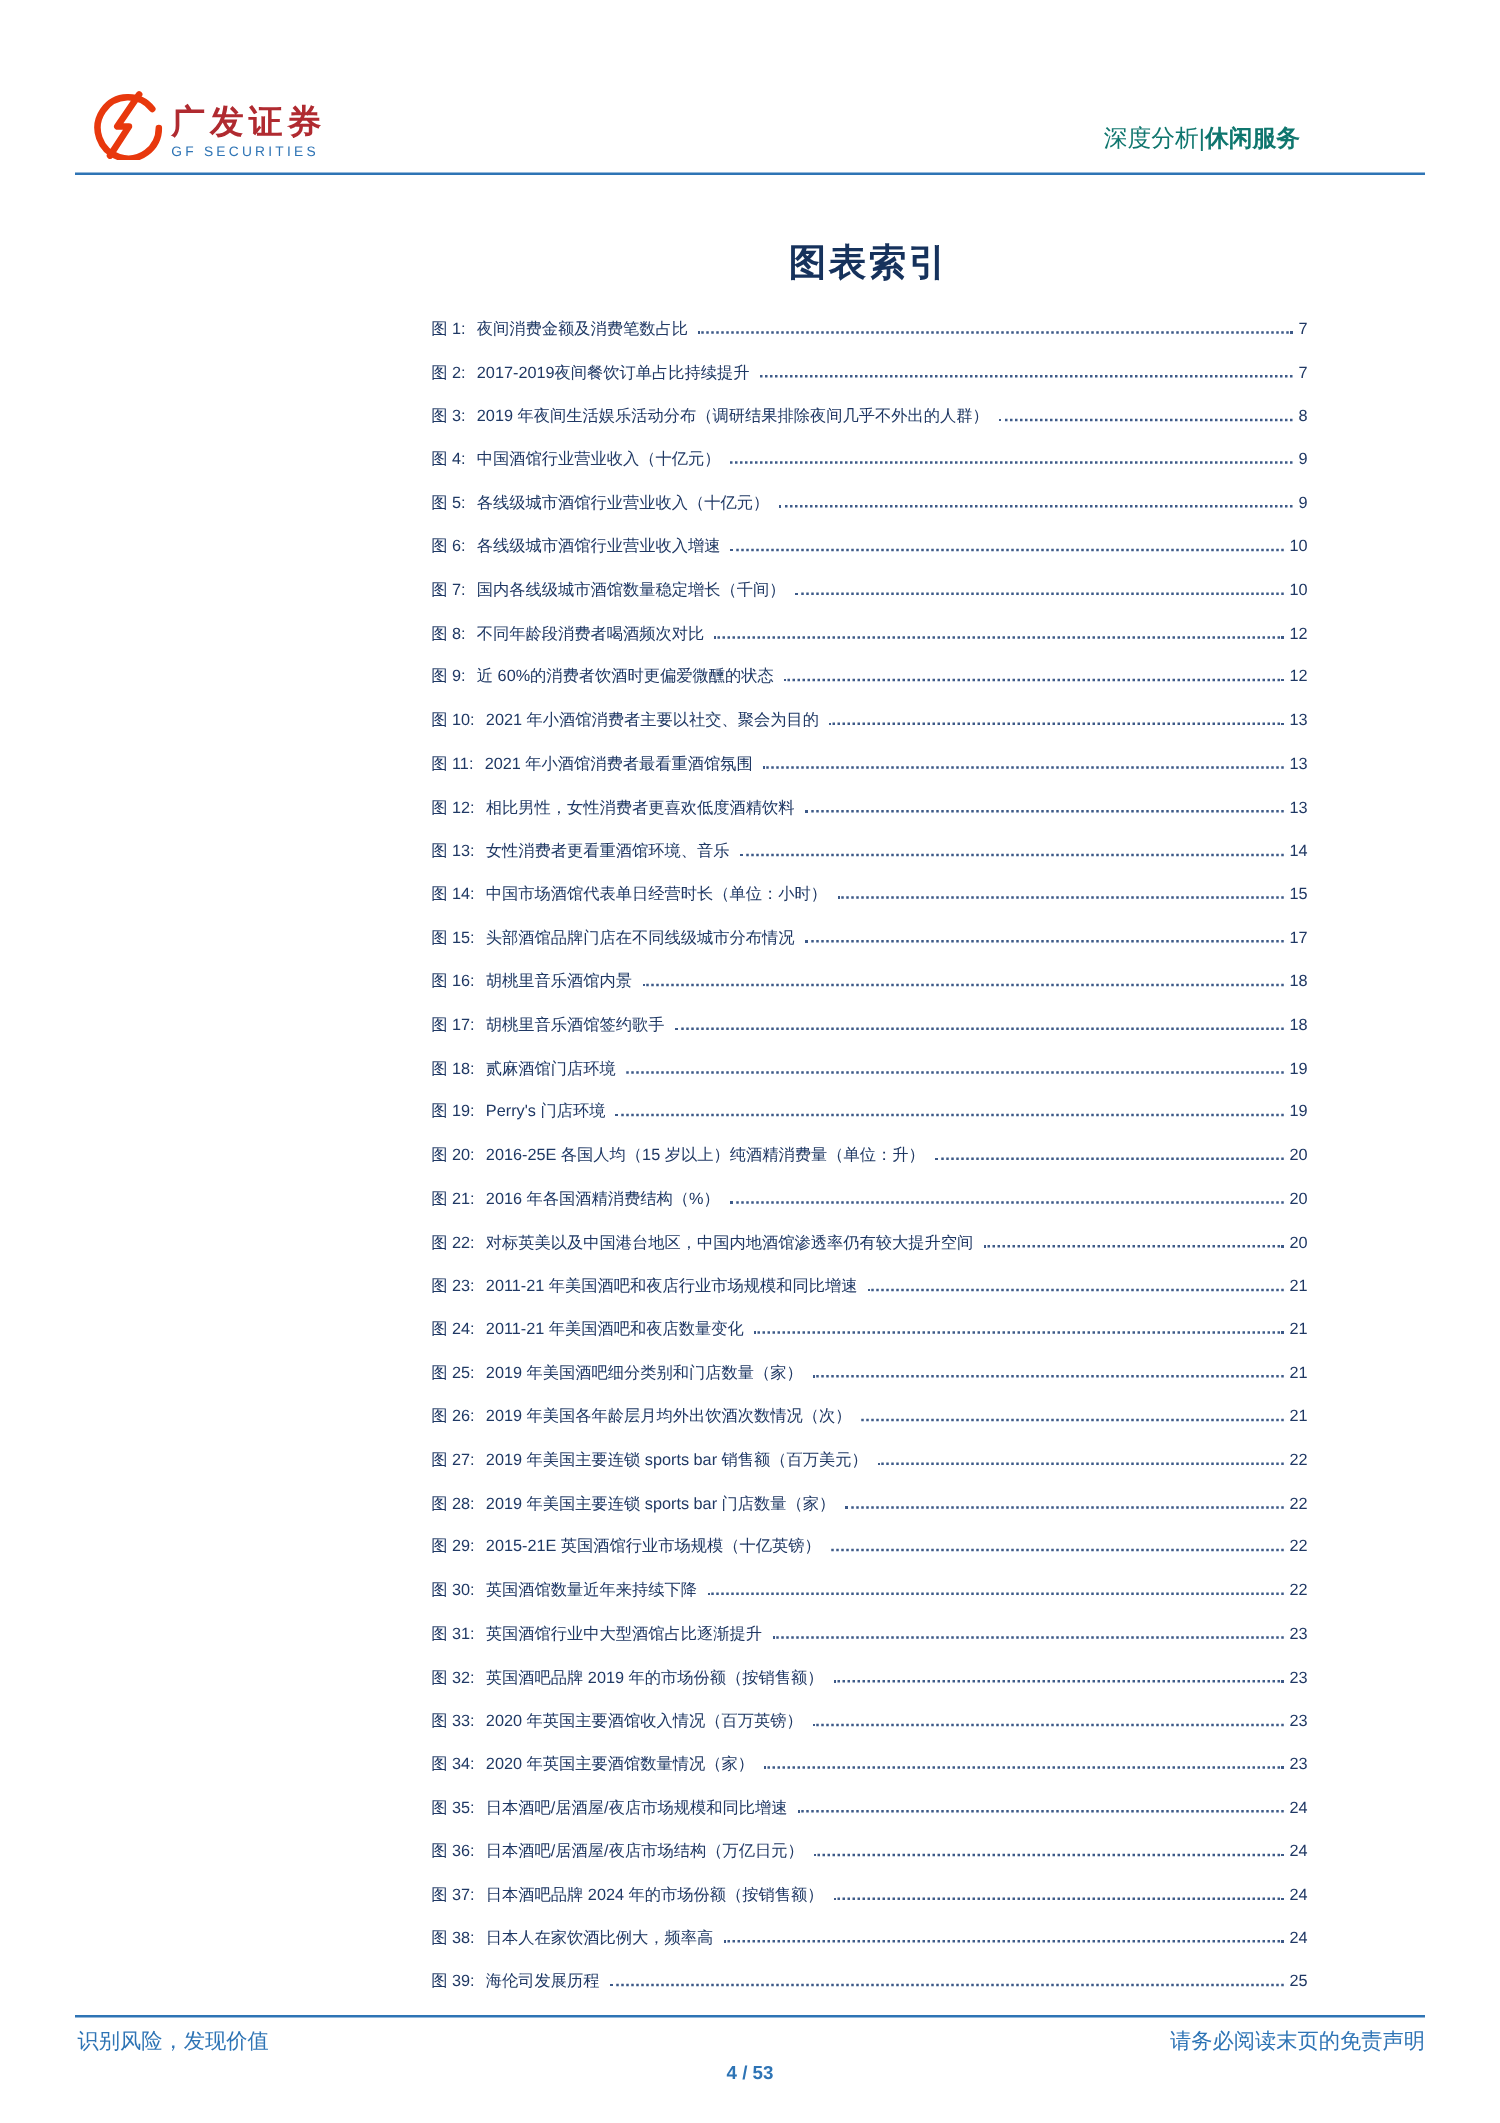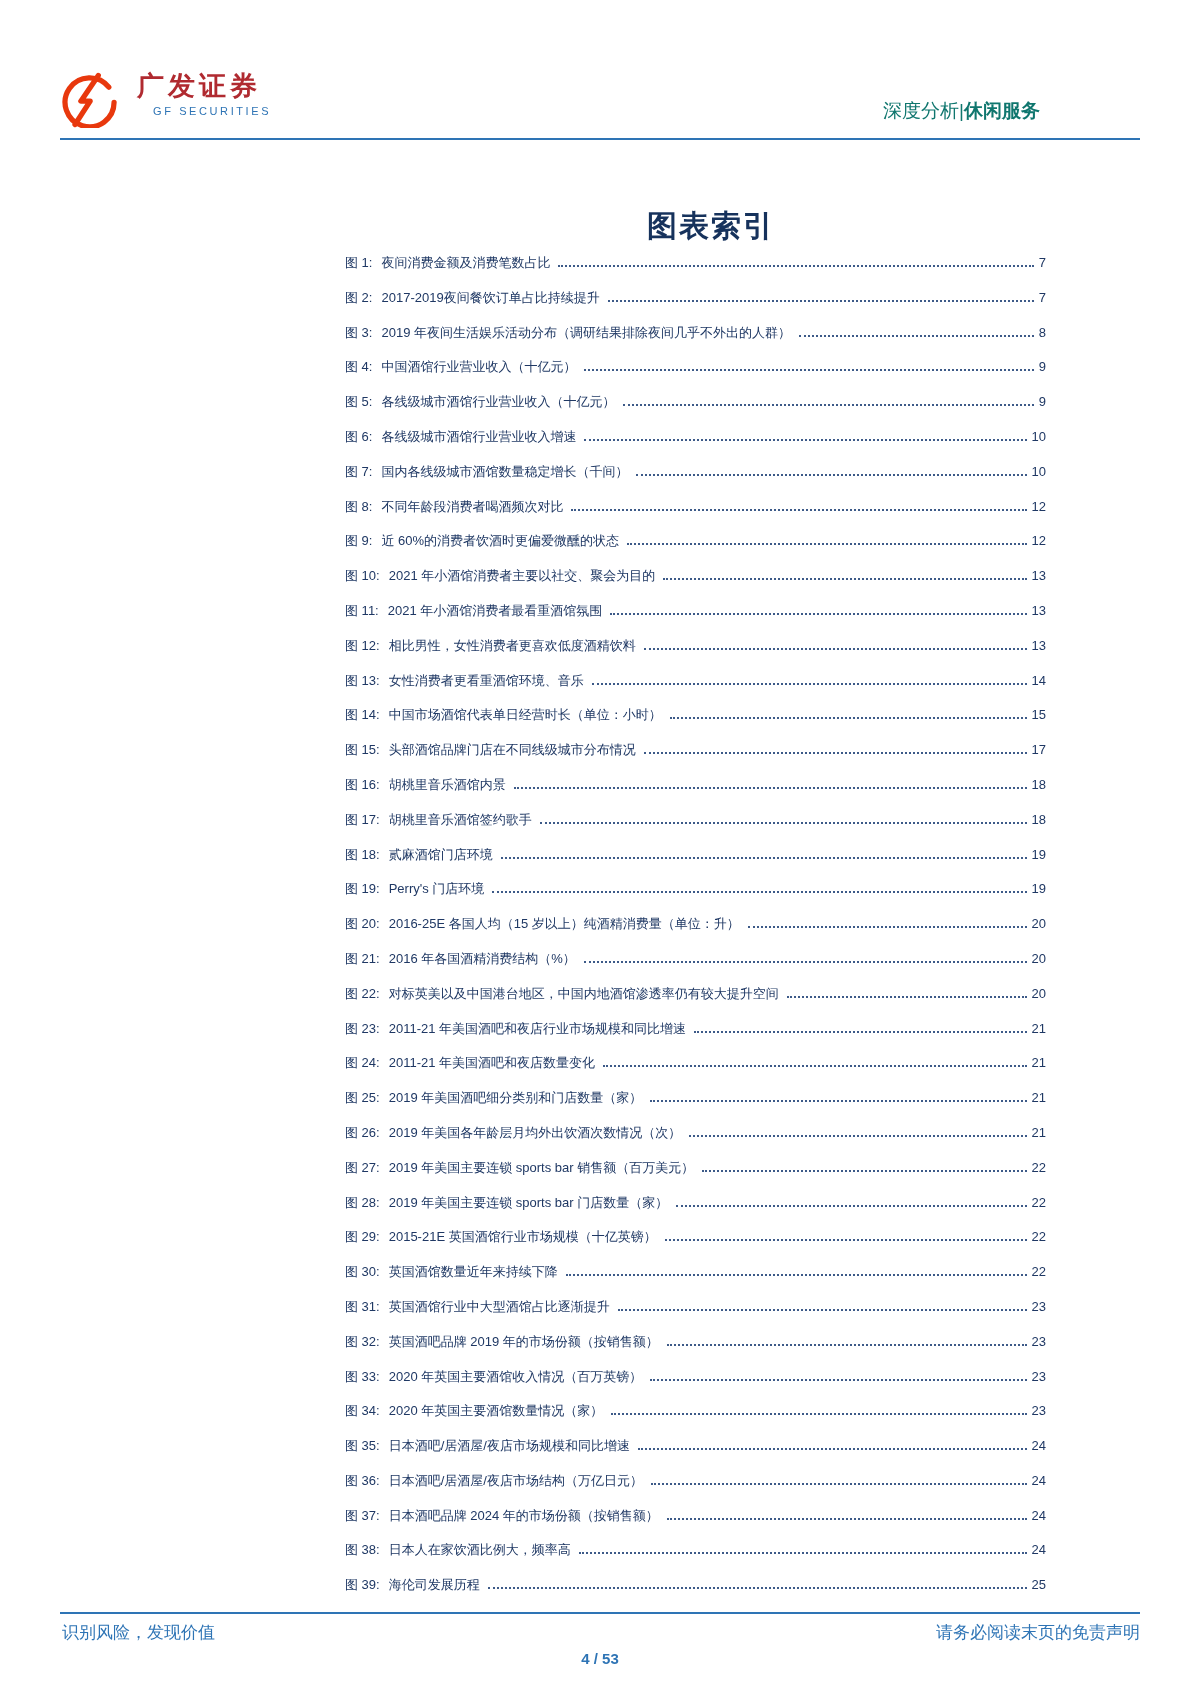--- a/index.html
+++ b/index.html
@@ -8,41 +8,40 @@
     width: 1200px;
     height: 1698px;
     background: #ffffff;
     font-family: "Liberation Sans", sans-serif;
     overflow: hidden;
   }
 
   
   .logo {
     position: absolute;
-    left: 61px;
+    left: 74px;
     top: 72px;
     display: flex;
-    align-items: flex-start;
-    gap: 20px;
+    align-items: flex-end;
+    gap: 7px;
   }
   .logo-mark { width: 56px; height: 56px; flex: 0 0 auto; }
   .logo-text { display: flex; flex-direction: column; }
   .brand-cn {
     font-size: 27px;
     font-weight: bold;
     color: #b02a30;
     letter-spacing: 4px;
     line-height: 1.1;
   }
   .brand-en {
     font-size: 11px;
     color: #2e74b5;
     letter-spacing: 2.6px;
     margin-top: 3px;
-    margin-left: 16px;
   }
   .category {
     position: absolute;
     top: 98px;
     right: 160px;
     font-size: 19px;
     color: #0f766e;
     white-space: nowrap;
   }
   .category .sec { font-weight: bold; }
@@ -54,21 +53,21 @@
     height: 2px;
     background: #2e74b5;
   }
 
   
   .title {
     position: absolute;
     top: 190px;
     left: 345px;
     width: 700px;
-    margin: 16px;
+    margin: 0;
     text-align: center;
     font-size: 30px;
     font-weight: bold;
     color: #16325c;
     font-family: "Liberation Serif", serif;
     letter-spacing: 2px;
   }
 
   
   .toc {

